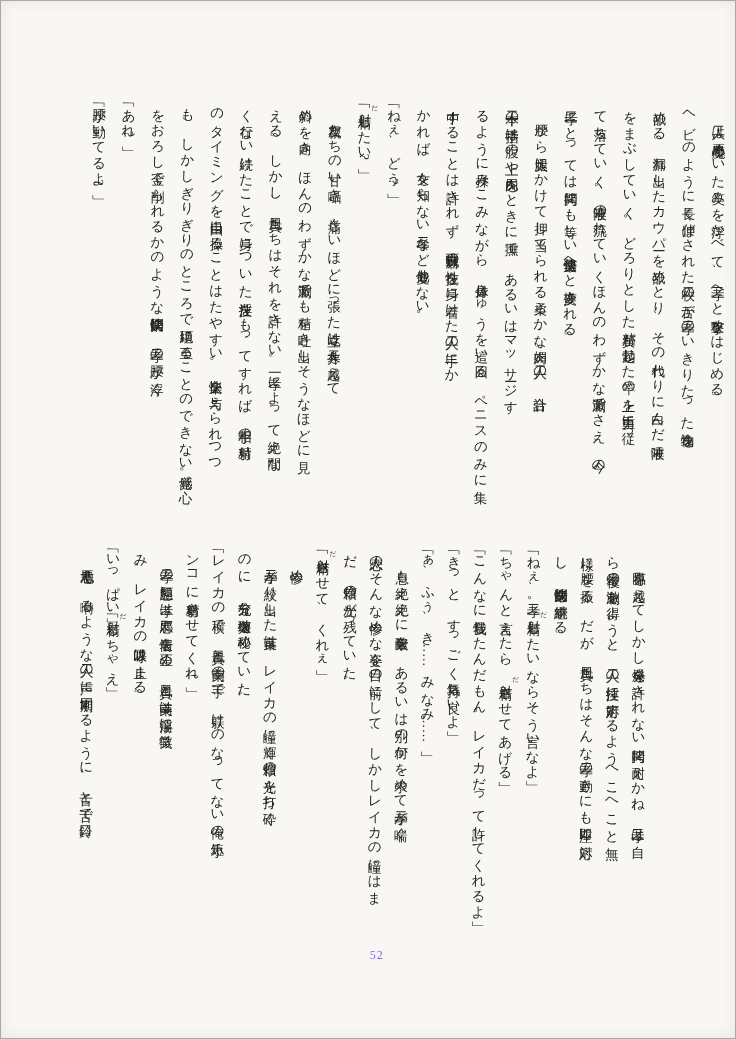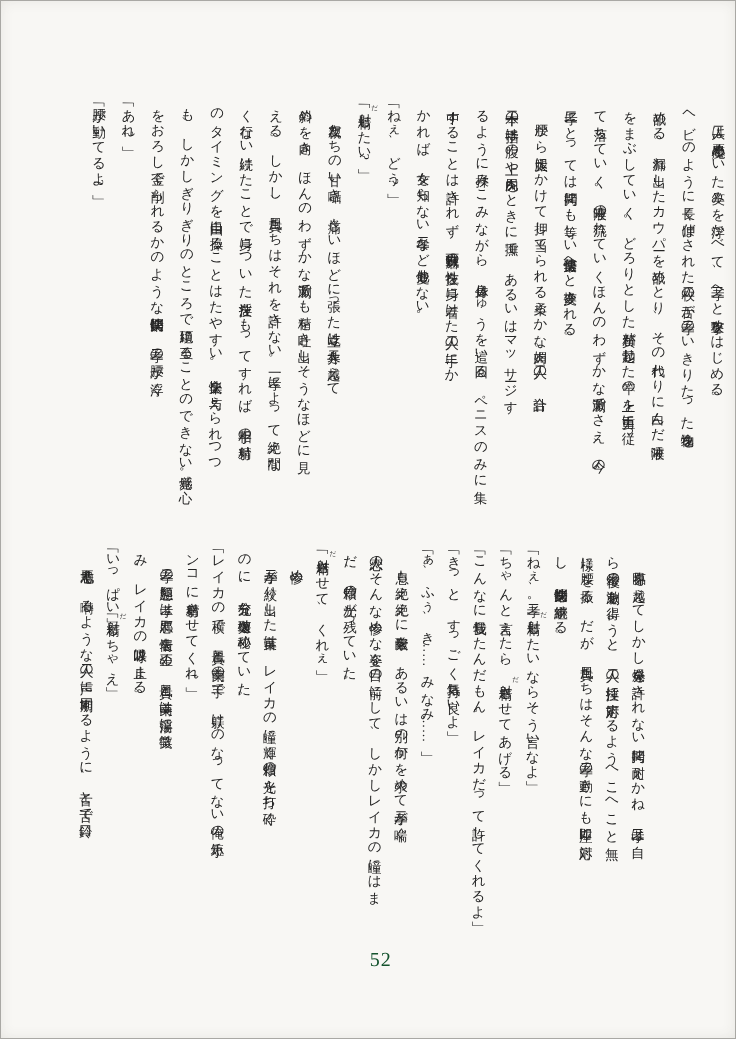--- a/index.html
+++ b/index.html
@@ -58,23 +58,23 @@
   }
   rt {
     font-size: 6.5px;
     letter-spacing: 0;
     color: #2a2a2a;
   }
   .page-number {
     position: absolute;
     left: 372px;
     top: 948px;
-    font-size: 20px;
+    font-size: 12px;
     letter-spacing: 1px;
-    color: #14532d;
+    color: #8b5cf6;
   }
 </style>
 </head>
 <body>
 
 <div class="page">
   <div class="scan-tilt">
     <div class="block block-upper">
         <p class="line indent">二人は小悪魔めいた笑みを浮かべて、孝二へと攻撃をはじめる。</p>
         <p class="line">ヘビのように長く伸ばされた二枚の舌が孝二のいきりたった逸物を</p>

